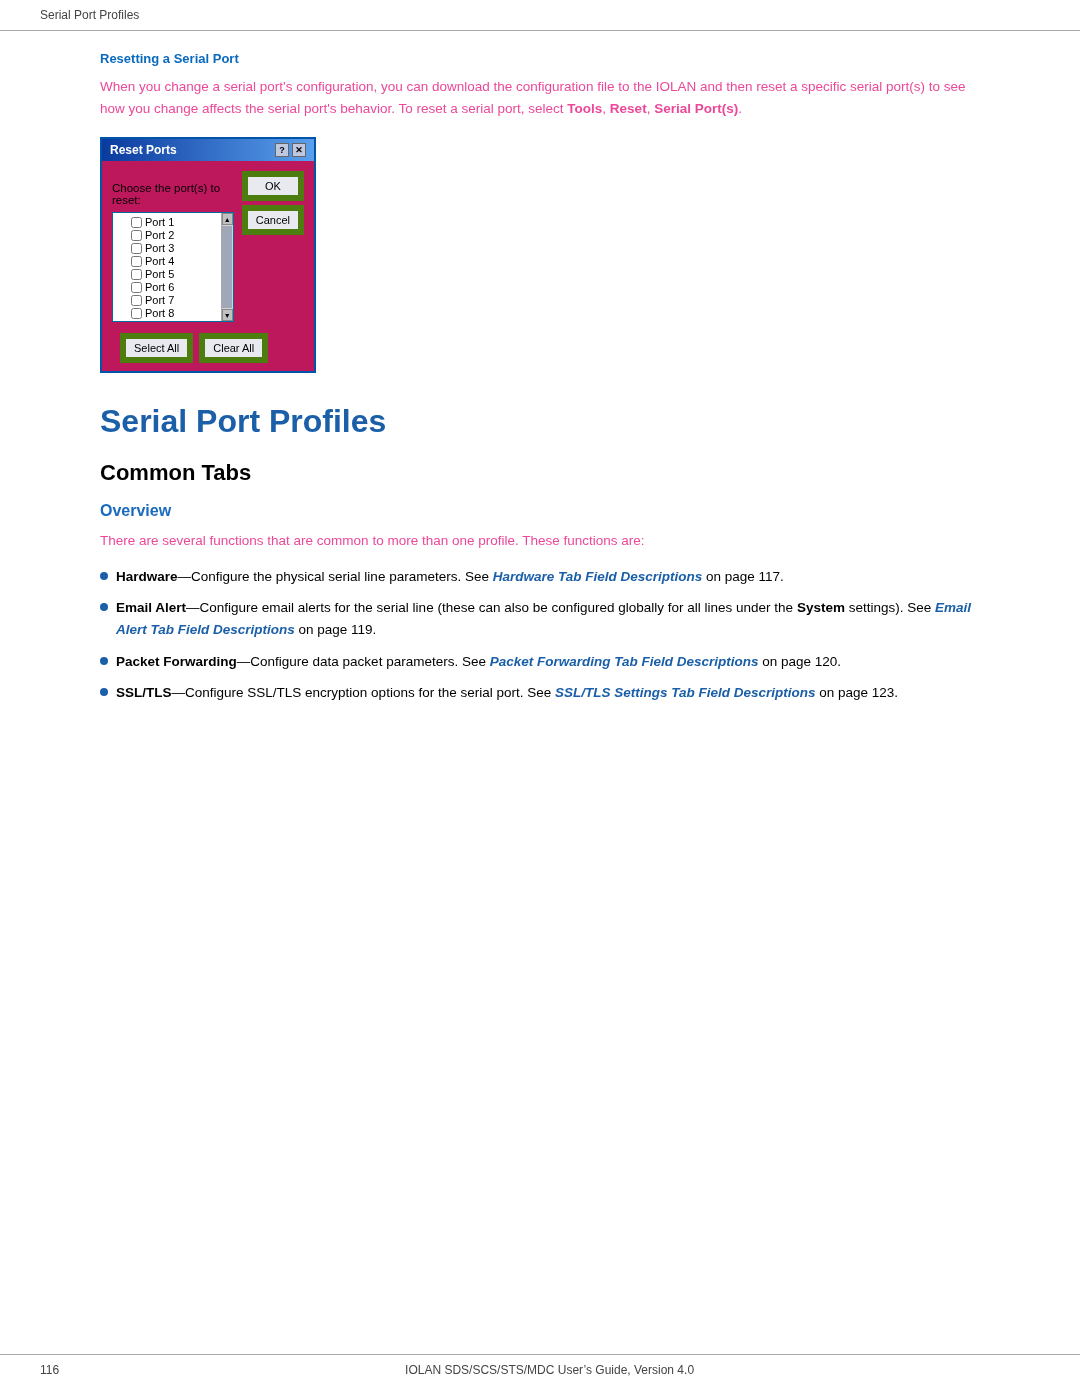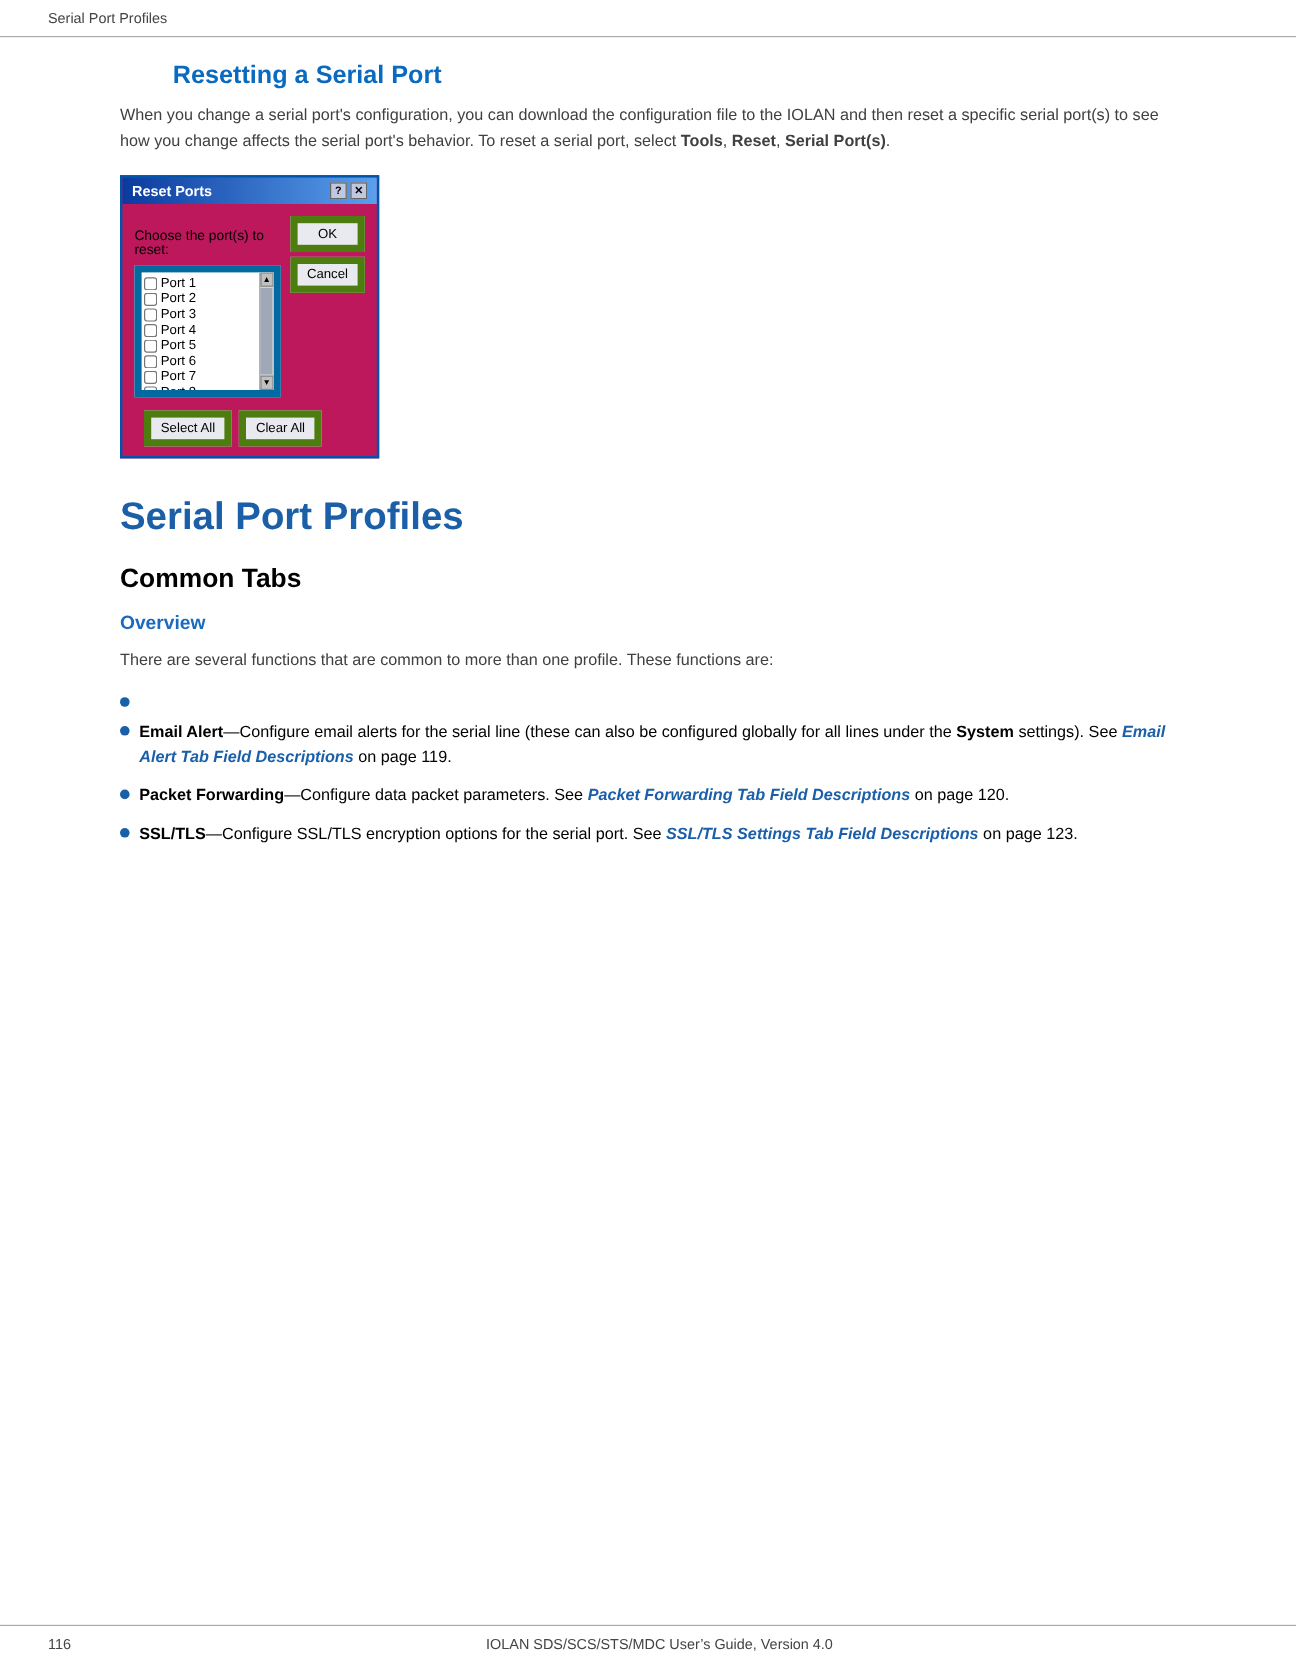--- a/index.html
+++ b/index.html
@@ -29,32 +29,31 @@
       color: #444;
     }
 
     
     .main-content {
       padding: 20px 100px 60px 100px;
     }
 
     
     .section-title {
-      font-size: 21px;
+      font-size: 13px;
       font-weight: bold;
       color: #0a6abf;
       margin-bottom: 10px;
-      margin-left: 44px;
     }
 
     .body-text {
       font-size: 13.5px;
       line-height: 1.6;
       margin-bottom: 14px;
-      color: #404040;
+      color: #ec4899;
     }
 
     .bold-inline { font-weight: bold; }
 
     
     .dialog-wrapper {
       margin: 18px 0 24px 0;
     }
 
     .dialog-box {
@@ -105,25 +104,25 @@
       margin-top: 11px;
     }
 
     .dialog-instruction {
       font-size: 11.5px;
       margin-bottom: 6px;
       color: #000;
     }
 
     .dialog-listbox {
-      border: 6px solid #0369a1;
+      border: 1px solid #0369a1;
       background: #fff;
       height: 110px;
       overflow: hidden;
-      padding: 3px 2px;
+      padding: 3px 18px;
       font-size: 11px;
       position: relative;
     }
 
     .dialog-listbox-inner {
       padding-right: 12px;
     }
 
     .listbox-scrollbar {
       position: absolute;
@@ -361,20 +360,23 @@
     <div class="h2-title">Common Tabs</div>
 
     <div class="h3-title">Overview</div>
 
     <p class="body-text">There are several functions that are common to more than one profile. These functions are:</p>
 
     <ul class="bullet-list">
 
       <li>
         <span class="bullet-dot"></span>
+        <span>
+          <span class="bold-inline">Hardware</span>—Configure the physical serial line parameters. See <a href="#" class="link-blue">Hardware Tab Field Descriptions</a> on page 117.
+        </span>
       </li>
 
       <li>
         <span class="bullet-dot"></span>
         <span>
           <span class="bold-inline">Email Alert</span>—Configure email alerts for the serial line (these can also be configured globally for all lines under the <span class="bold-inline">System</span> settings). See <a href="#" class="link-blue">Email Alert Tab Field Descriptions</a> on page 119.
         </span>
       </li>
 
       <li>

